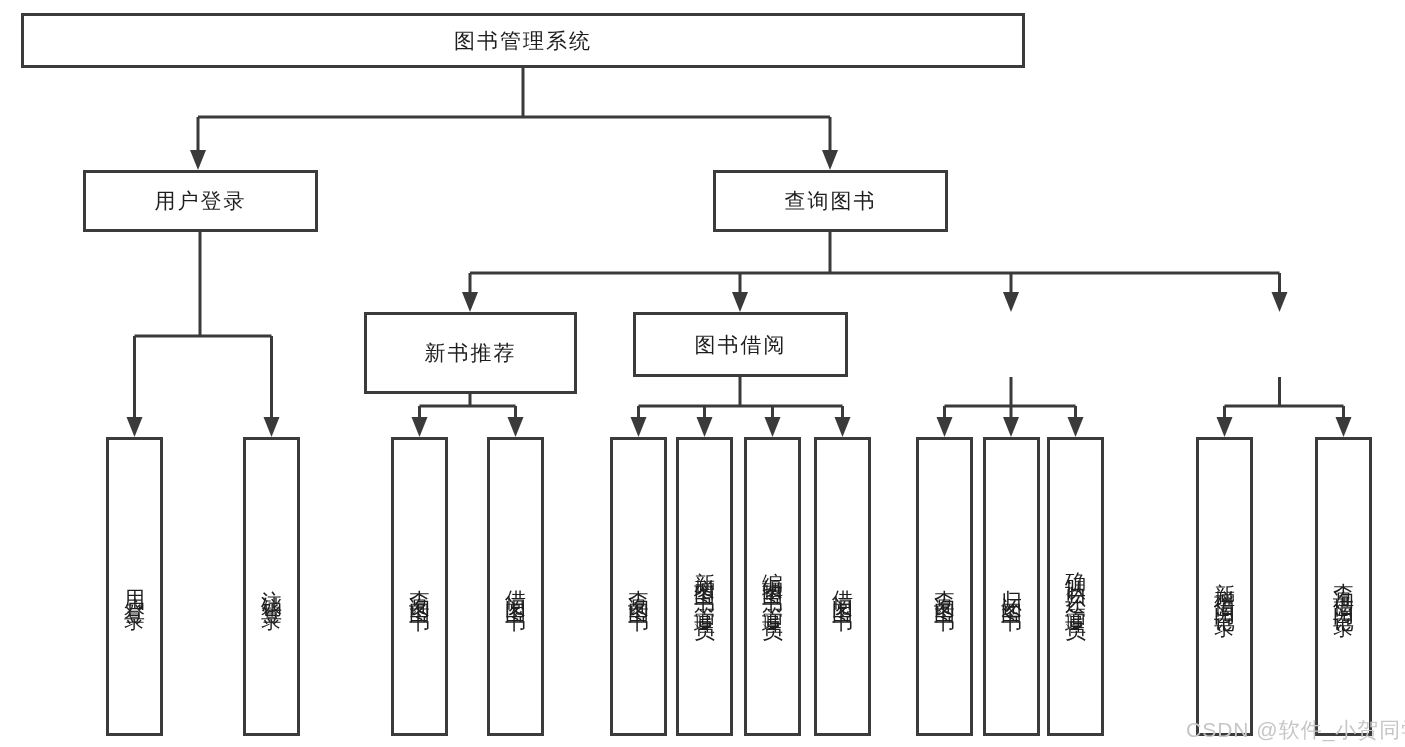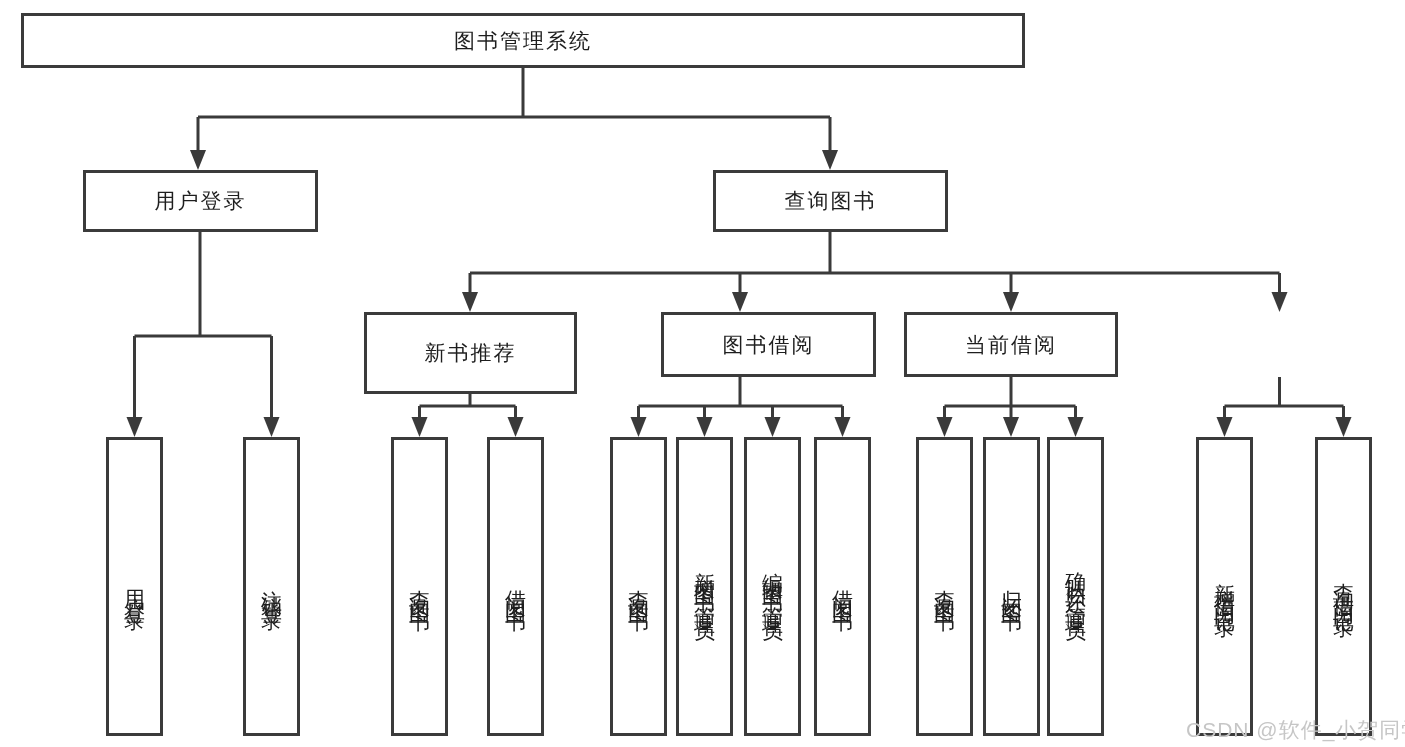--- a/index.html
+++ b/index.html
@@ -111,22 +111,21 @@
       <polygon points="1335.5,417 1351.5,417 1343.5,437" fill="#3a3a3a"></polygon>
     </g>
   </svg>
 
   <div class="hbox" style="left:21px; top:13px; width:1004px; height:55px;">图书管理系统</div>
 
   <div class="hbox" style="left:83px; top:170px; width:235px; height:62px;">用户登录</div>
   <div class="hbox" style="left:713px; top:170px; width:235px; height:62px;">查询图书</div>
 
   <div class="hbox" style="left:364px; top:312px; width:213px; height:82px;">新书推荐</div>
-  <div class="hbox" style="left:633px; top:312px; width:215px; height:65px;margin-left:28px;">图书借阅</div>
-  <div class="hbox" style="left:904px; top:312px; width:214px; height:65px;">当前借阅</div>
+  <div class="hbox" style="left:633px; top:312px; width:215px; height:65px;">图书借阅</div>
 
   <div class="vbox" style="left:106px;">用户登录</div>
   <div class="vbox" style="left:243px;">注销登录</div>
 
   <div class="vbox" style="left:391px;">查询图书</div>
   <div class="vbox" style="left:487px;">借阅图书</div>
 
   <div class="vbox" style="left:610px;">查询图书</div>
   <div class="vbox" style="left:676px;">新增图书（管理员）</div>
   <div class="vbox" style="left:744px;">编辑图书（管理员）</div>

